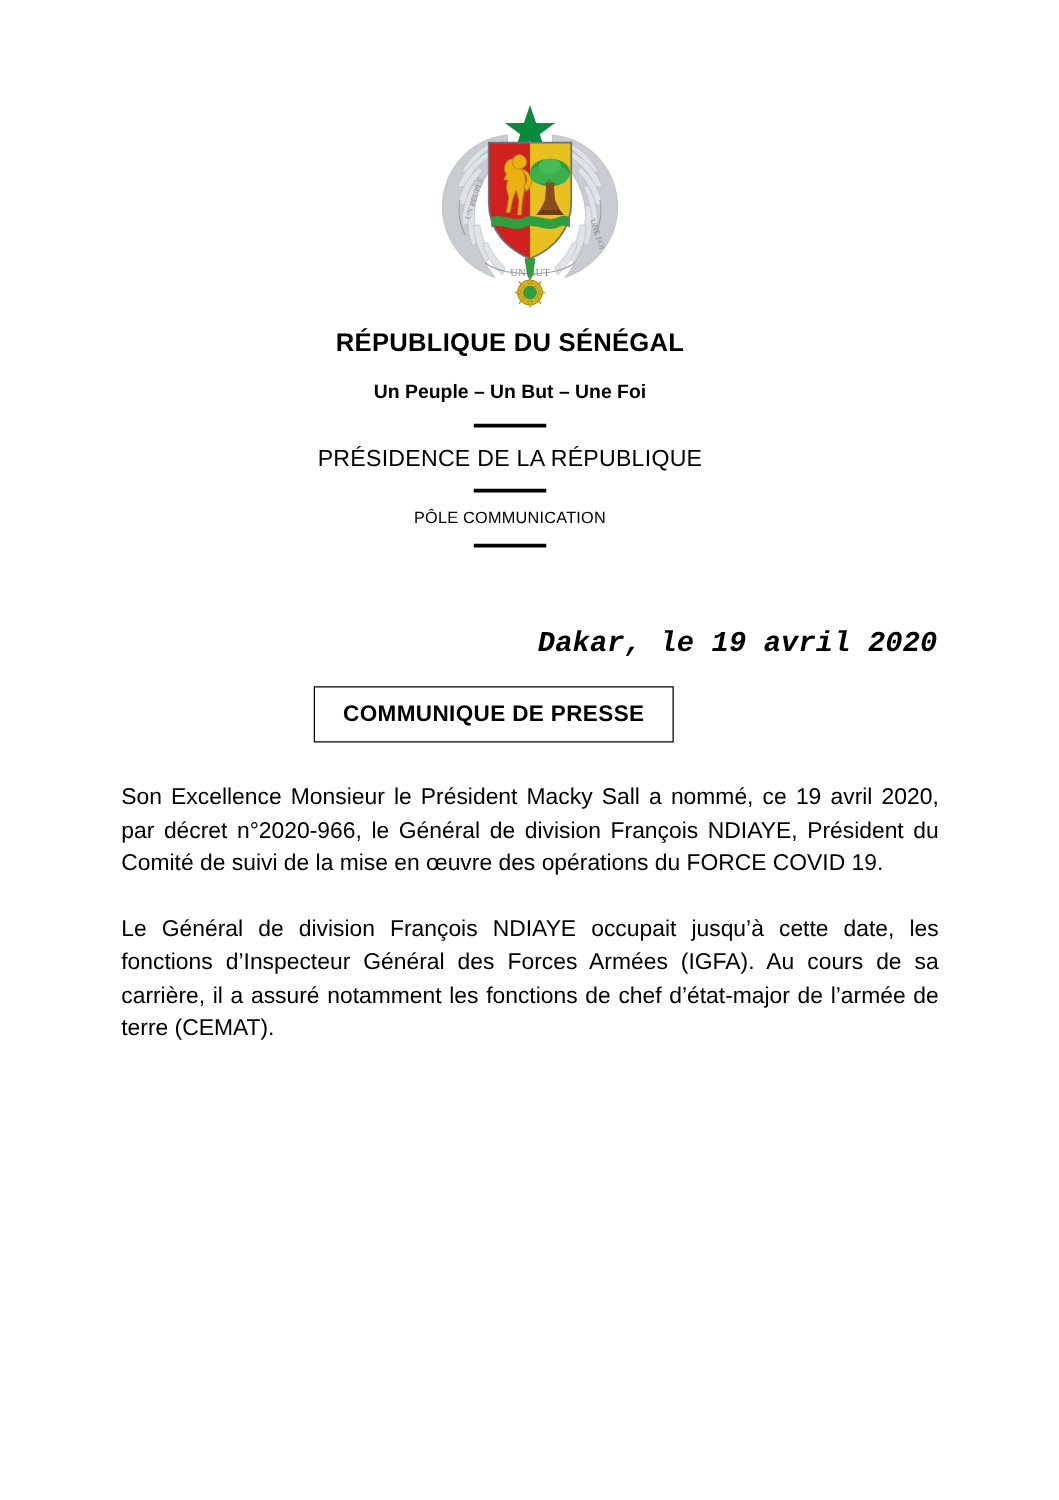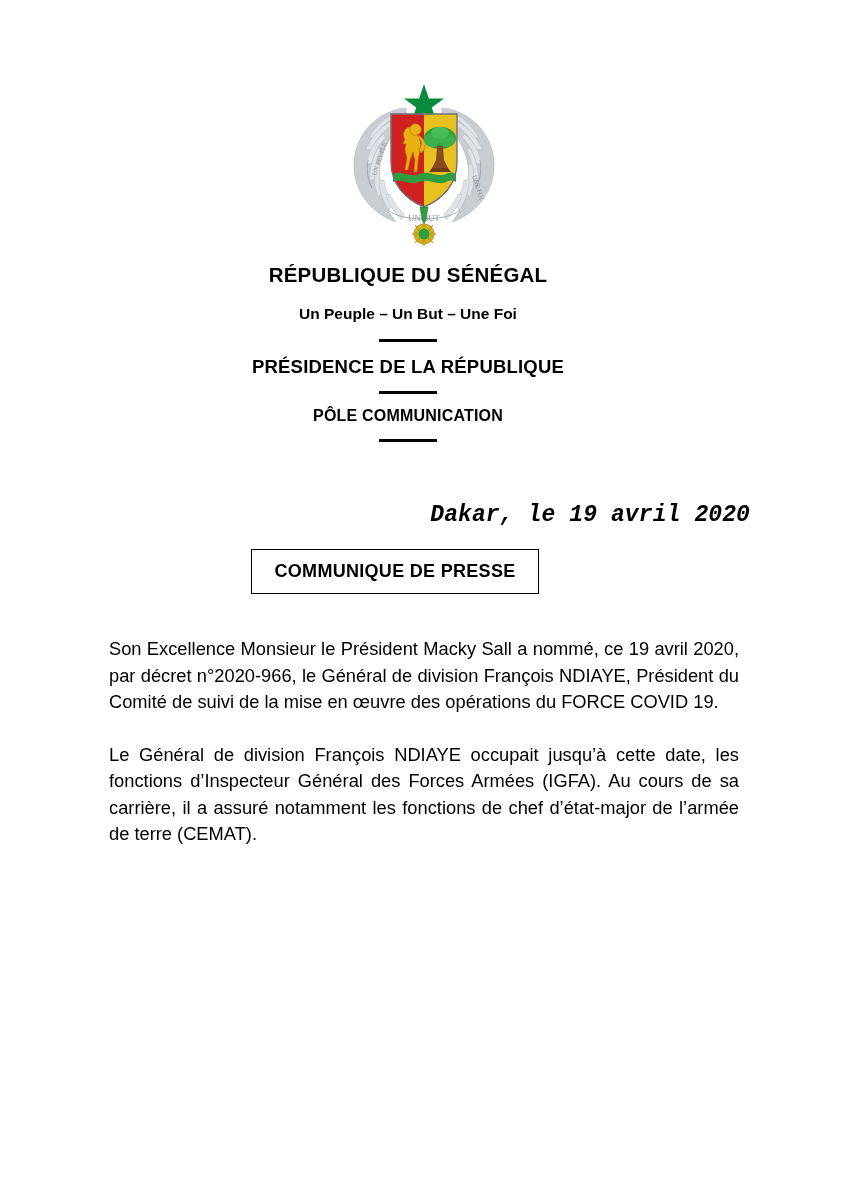--- a/index.html
+++ b/index.html
@@ -53,27 +53,27 @@
     line-height: 1.25;
   }
   .hdr-line2 {
     font-size: 15.5px;
     font-weight: bold;
     line-height: 1.35;
     margin-top: 16px;
   }
   .hdr-line3 {
     font-size: 18.5px;
-    font-weight: bold;
+    font-weight: normal;
     letter-spacing: 0.2px;
     line-height: 1.25;
   }
   .hdr-line4 {
-    font-size: 16px;
-    font-weight: bold;
+    font-size: 13px;
+    font-weight: normal;
     letter-spacing: 0.2px;
     line-height: 1.25;
   }
   .rule {
     width: 58px;
     height: 3px;
     background: #000000;
     margin: 14px auto 13px auto;
   }
   .rule.r2 { margin: 13px auto 12px auto; }
@@ -115,21 +115,21 @@
     position: absolute;
     left: 97px;
     top: 624px;
     width: 654px;
   }
   .para {
     font-size: 18.3px;
     line-height: 26.5px;
     text-align: justify;
     text-justify: inter-word;
-    margin: 12px;
+    margin: 0;
     hyphens: none;
   }
   .para + .para {
     margin-top: 26px;
   }
 </style>
 </head>
 <body>
 
 <div class="page">

